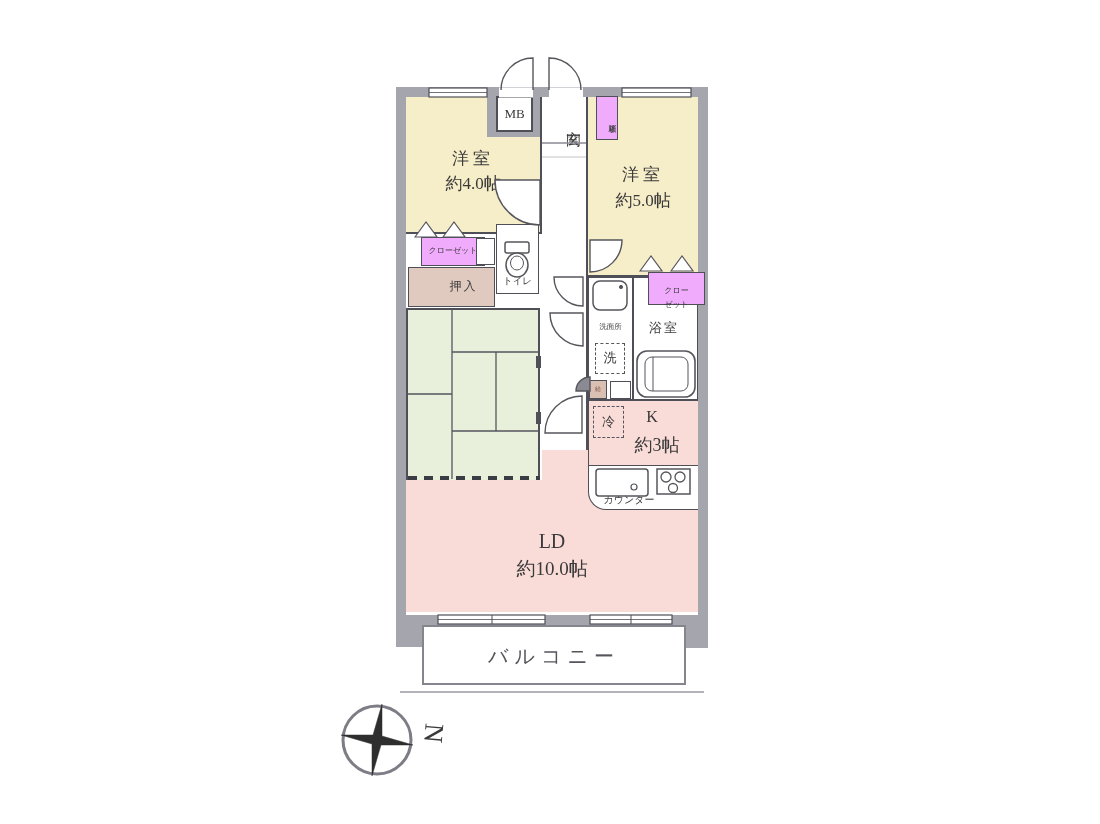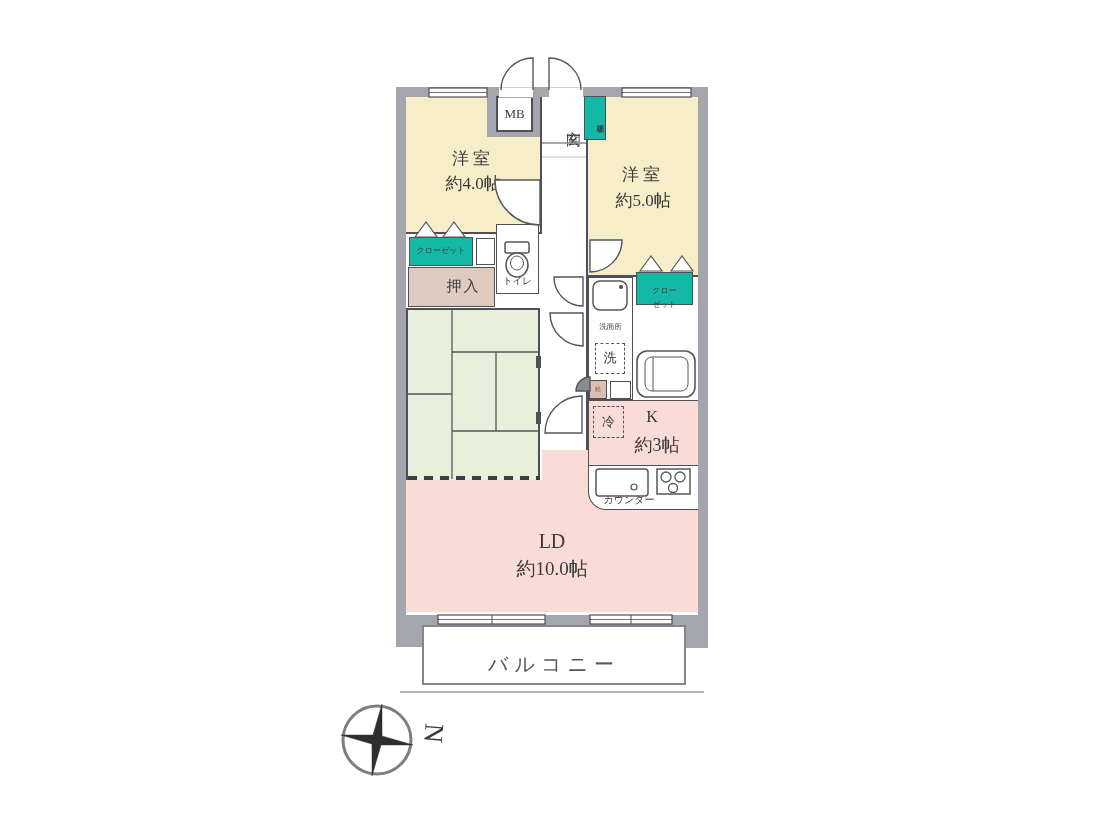--- a/index.html
+++ b/index.html
@@ -3,21 +3,21 @@
 <meta charset="utf-8">
 <style>
   html,body{margin:0;padding:0;background:#ffffff;}
   .page{position:relative;width:1004px;height:824px;background:#ffffff;overflow:hidden;
         font-family:"Liberation Serif","DejaVu Serif",serif;color:#333;}
   .abs{position:absolute;box-sizing:border-box;}
   .wall{background:#a5a5ad;}
   .room-w{background:#f6edc9;}
   .room-j{background:#e8f0dc;}
   .room-p{background:#f9dcd8;}
-  .tan{background:#14b8a6;}
+  .tan{background:#f0abfc;margin-left:12px;}
   .tan2{background:#e0c9be;}
   .tan3{background:#d9c0b2;}
   .bd15{border:1.5px solid #4f4f57;}
   .bd1{border:1px solid #4f4f57;}
   .lbl{color:#3a3a3a;text-align:center;}
   .vert{writing-mode:vertical-rl;text-orientation:upright;}
   .dash{border:1.5px dashed #55555c;}
   svg{position:absolute;left:0;top:0;pointer-events:none;}
 </style>
 </head>
@@ -44,33 +44,36 @@
     <span>下駄箱</span>
   </div>
 
   <div class="abs tan lbl bd15" style="left:409px;top:237px;width:64px;height:29px;font-size:8px;line-height:26px;">
     <span>クローゼット</span>
   </div>
   <div class="abs bd15" style="left:476px;top:238px;width:19px;height:27px;background:#fff;"></div>
   <div class="abs bd15" style="left:496px;top:224px;width:43px;height:70px;background:#fff;">
     <div class="abs lbl" style="left:0;right:0;bottom:5px;font-size:9.5px;">トイレ</div>
   </div>
-  <div class="abs tan2 lbl bd15" style="left:408px;top:267px;width:87px;height:40px;font-size:15px;line-height:37px;letter-spacing:2px;padding-left:24px;">
+  <div class="abs tan2 lbl bd15" style="left:408px;top:267px;width:87px;height:40px;font-size:12px;line-height:37px;letter-spacing:2px;padding-left:24px;">
     <span>押入</span>
   </div>
 
   <div class="abs room-j" style="left:406px;top:308px;width:134px;height:172px;border:2px solid #4f4f57;border-bottom:none;"></div>
 
   <div class="abs bd15" style="left:588px;top:277px;width:45px;height:123px;background:#fff;">
     <div class="abs lbl" style="left:0;right:0;top:44px;font-size:7.5px;">洗面所</div>
     <div class="abs dash lbl" style="left:6px;top:65px;width:30px;height:31px;font-size:13px;line-height:28px;">
       <span>洗</span>
     </div>
   </div>
 
+  <div class="abs bd15" style="left:633px;top:277px;width:65px;height:123px;background:#fff;">
+    <div class="abs lbl" style="left:2px;width:56px;top:41px;font-size:13px;letter-spacing:2px;">浴室</div>
+  </div>
 
   <div class="abs tan lbl bd15" style="left:636px;top:272px;width:57px;height:33px;font-size:8px;line-height:14px;padding-top:11px;">
     <div>クロー</div>
     <div>ゼット</div>
   </div>
 
   <div class="abs tan3 lbl bd1" style="left:589px;top:380px;width:18px;height:19px;font-size:6px;line-height:17px;color:#7a4a3a;">
     <span>給</span>
   </div>
   <div class="abs bd1" style="left:610px;top:381px;width:21px;height:18px;background:#fff;"></div>
@@ -98,21 +101,21 @@
     <div>約5.0帖</div>
   </div>
   <div class="abs lbl" style="left:420px;top:528px;width:264px;font-size:19px;line-height:27px;">
     <div style="font-size:20px;">LD</div>
     <div>約10.0帖</div>
   </div>
 
   <div class="abs wall" style="left:396px;top:625px;width:30px;height:22px;"></div>
   <div class="abs wall" style="left:672px;top:615px;width:36px;height:33px;"></div>
   <div class="abs" style="left:422px;top:625px;width:264px;height:60px;background:#fff;border:2px solid #85858d;">
-    <div class="lbl" style="margin-top:24px;font-size:20px;letter-spacing:6px;color:#55555c;">バルコニー</div>
+    <div class="lbl" style="margin-top:16px;font-size:20px;letter-spacing:6px;color:#55555c;">バルコニー</div>
   </div>
 
   <svg width="1100" height="824" viewBox="0 0 1100 824">
 
     <g stroke="#55555c" stroke-width="1.3">
       <line x1="452" y1="309" x2="452" y2="479"></line>
       <line x1="406" y1="394" x2="452" y2="394"></line>
       <line x1="452" y1="352" x2="539" y2="352"></line>
       <line x1="452" y1="431" x2="539" y2="431"></line>
       <line x1="496" y1="352" x2="496" y2="431"></line>

